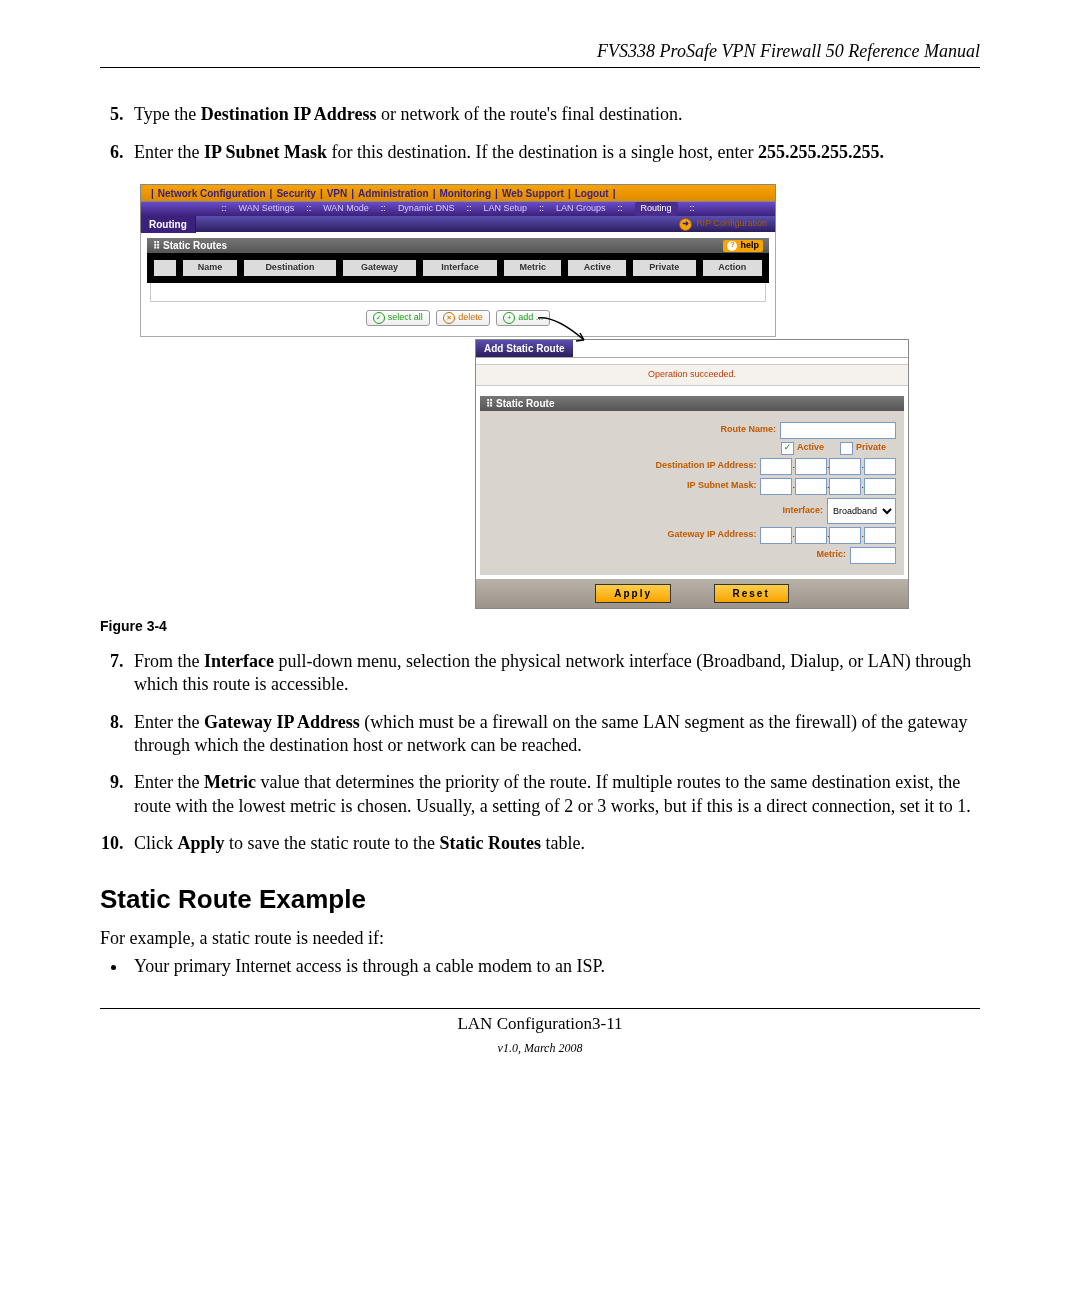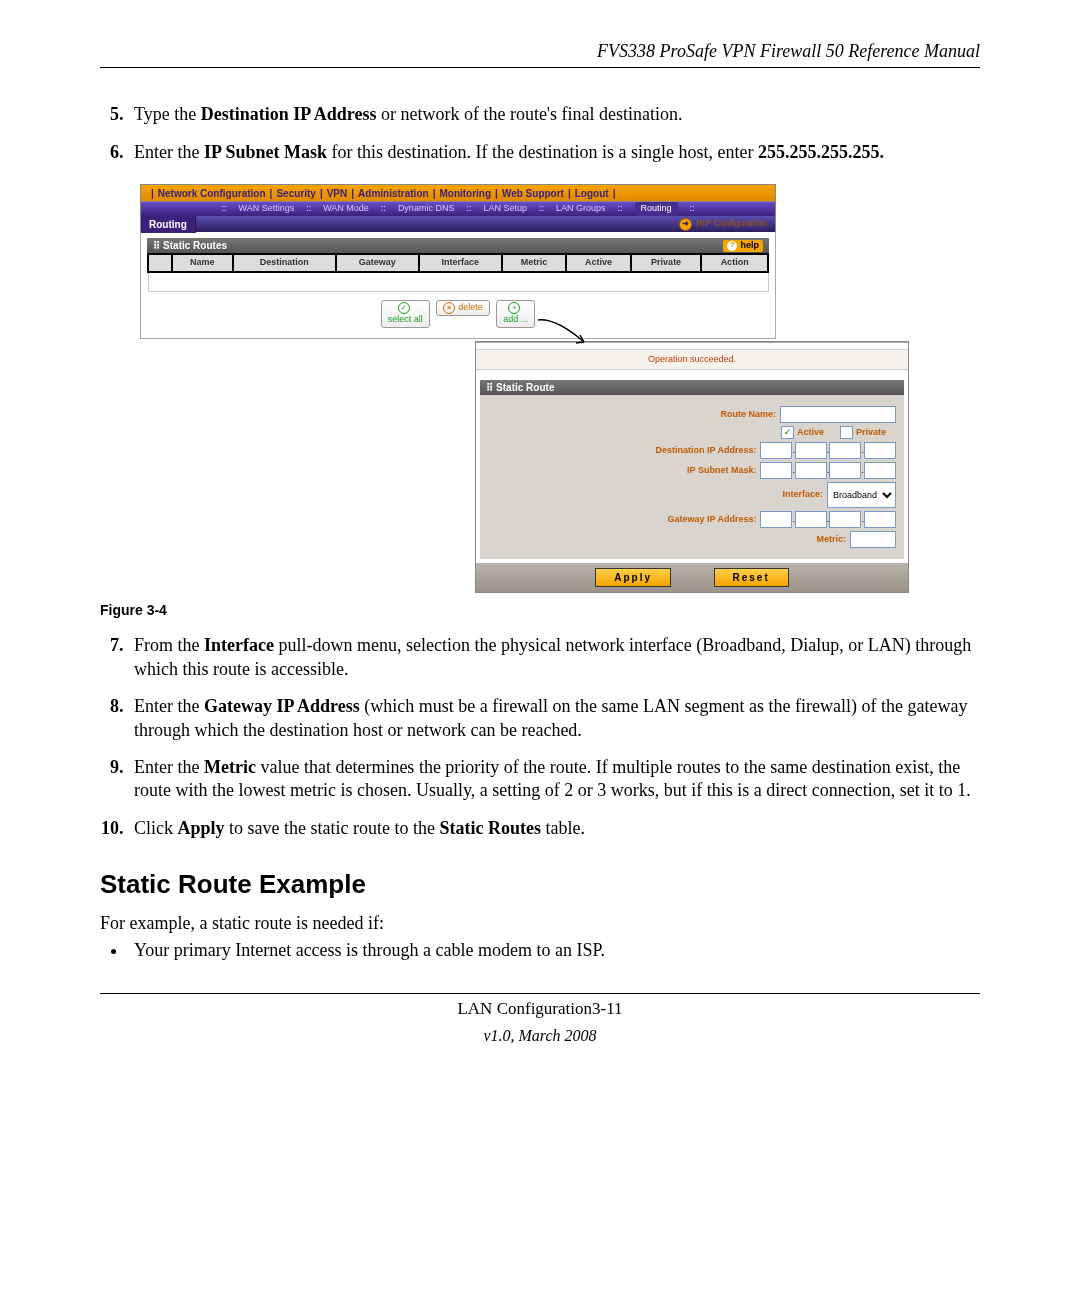--- a/index.html
+++ b/index.html
@@ -36,21 +36,21 @@
   .h2 { font-family: Arial, sans-serif; font-weight: bold; font-size: 26px; margin: 28px 0 10px 0; }
   ul.bul { margin: 4px 0 0 0; padding-left: 28px; }
   ul.bul li { margin-bottom: 8px; padding-left: 6px; }
   .footer {
     border-top: 1px solid #000;
     margin-top: 30px;
     padding-top: 4px;
     font-size: 17px;
     display:flex; justify-content: center;
   }
-  .footer2 { text-align:center; font-style: italic; font-size: 16px; margin-top:6px;}
+  .footer2 { text-align:center; font-style: italic; font-size: 12px; margin-top:6px;}
 
   
   .router {
     font-family: Verdana, Arial, sans-serif;
     font-size: 9px;
     color: #000;
     width: 636px;
     position: relative;
   }
   .topbar {
@@ -102,32 +102,32 @@
     padding:1px 6px;
     display:flex; align-items:center;
     font-size:10px;
   }
   .section-head .help{
     margin-left:auto; background:#f7a400; color:#000; border-radius:2px;
     padding:0 4px; font-size:9px; display:flex; align-items:center;
   }
   .section-head .help .q{ width:10px;height:10px;border-radius:50%;background:#fff;color:#e08900;font-weight:bold;display:inline-flex;align-items:center;justify-content:center;margin-right:3px;font-size:8px;}
   table.grid{ width:100%; border-collapse:collapse; font-size:9px;}
-  table.grid th{ background:#dcdcdc; border:2px solid #000000; padding:2px 4px; color:#333;}
+  table.grid th{ background:#dcdcdc; border:7px solid #000000; padding:2px 4px; color:#333;}
   table.grid td{ border:1px solid #ccc; padding:4px; background:#fff;}
   .btnrow{ text-align:center; margin-top:4px; padding:4px 0;}
   .btn-small{
     display:inline-flex; align-items:center;
     background:linear-gradient(#fff,#eee);
     border:1px solid #999; border-radius:3px;
     font-size:9px; color:#b95c00; padding:1px 6px; margin:0 2px;
   }
   .btn-small .ic{ width:10px;height:10px;border-radius:50%;margin-right:3px;border:1px solid #b95c00;display:inline-flex;align-items:center;justify-content:center;font-size:7px;}
   .btn-small.green .ic{border-color:#1a9e1a;color:#1a9e1a;}
-  .btn-small.green{color:#1a9e1a;flex-direction:column;}
+  .btn-small.green{color:#1a9e1a;}
   .btn-small.orange .ic{border-color:#cc6a00;color:#cc6a00;}
   .btn-small.orange{color:#cc6a00;}
 
   
   .popup {
     position:relative;
     margin-left:335px;
     margin-top:2px;
     width:432px;
     border:1px solid #888;
@@ -266,20 +266,21 @@
     </div>
   </div>
 
   <div class="popup">
     <div class="arrow">
       <svg viewBox="0 0 55 30">
           <path d="M2 2 Q 20 0 48 24" stroke="#000" stroke-width="1.5" fill="none"></path>
           <path d="M48 24 l-4 -7 m4 7 l-8 1" stroke="#000" stroke-width="1.5" fill="none"></path>
         </svg>
     </div>
+    <div><span class="tab">Add Static Route</span></div>
     <div class="popup-top"></div>
     <div class="succ">Operation succeeded.</div>
     <div style="background:#fff;padding:4px;">
       <div class="section-head">
           <span>⠿&nbsp;</span>
           <span>Static Route</span>
         </div>
       <div class="form-area">
         <div class="form-row">
             <label>Route Name:</label>

